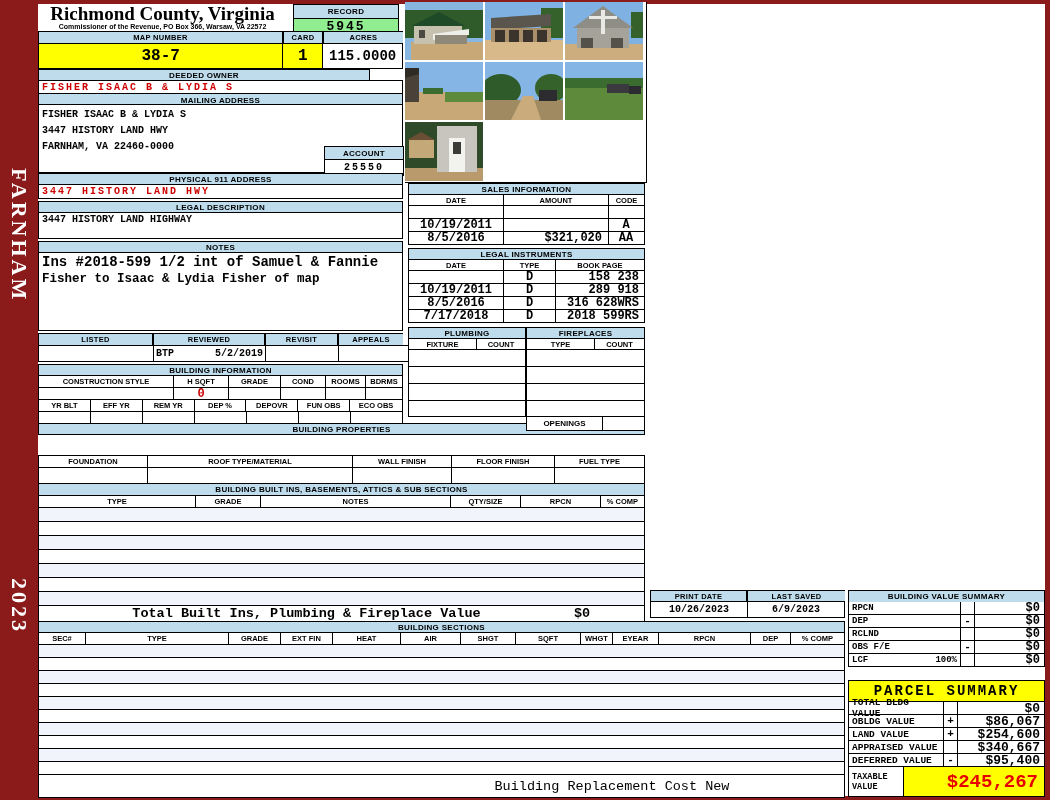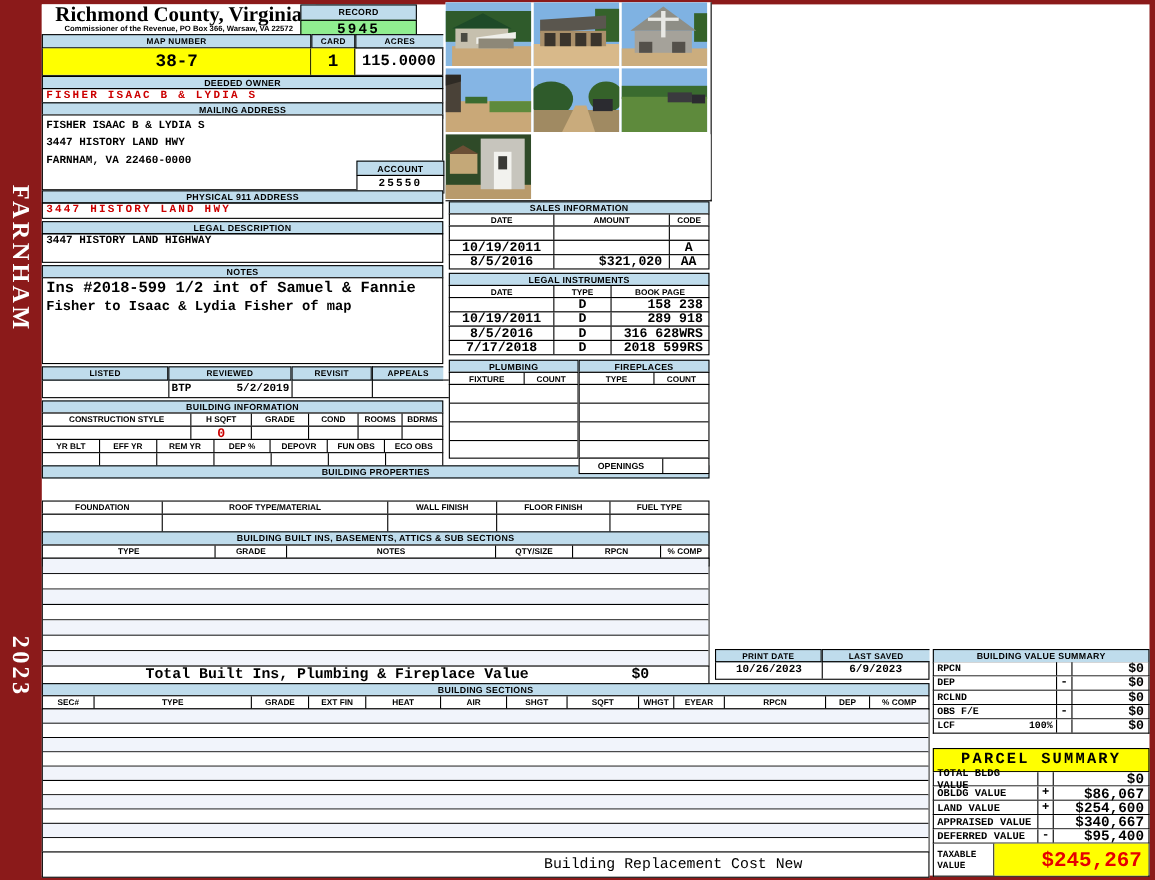--- a/index.html
+++ b/index.html
@@ -38,42 +38,42 @@
   <div class="content-bg"></div>
 
   <div class="vlabel" style="top:168px;">FARNHAM</div>
   <div class="vlabel" style="top:578px;">2023</div>
 
   <div class="abs" style="left:38px;top:4px;width:249px;height:27px;background:#fff;text-align:center;">
     <div style="font-family:'Liberation Serif',serif;font-weight:bold;font-size:19px;line-height:19px;">Richmond County, Virginia</div>
     <div style="font-size:7px;font-weight:bold;line-height:8px;">Commissioner of the Revenue, PO Box 366, Warsaw, VA 22572</div>
   </div>
 
-  <div class="abs" style="left:273px;top:4px;width:106px;height:27px;">
+  <div class="abs" style="left:293px;top:4px;width:106px;height:27px;">
     <div class="band" style="height:13px;">RECORD</div>
     <div class="boxed mono" style="height:14px;margin-top:-1px;background:#90EE90;display:flex;align-items:center;justify-content:center;font-weight:bold;font-size:13px;letter-spacing:2px;">5945</div>
   </div>
 
   <div class="abs" style="left:38px;top:31px;width:365px;height:38px;">
     <div class="row" style="height:13px;">
       <div class="cell band hdrc" style="width:245px;border-right:1px solid #000;">MAP NUMBER</div>
       <div class="cell band hdrc" style="width:40px;border-right:1px solid #000;">CARD</div>
       <div class="cell band hdrc" style="width:80px;">ACRES</div>
     </div>
     <div class="row boxed" style="height:26px;margin-top:-1px;">
       <div class="cell val" style="width:245px;background:#FFFF00;font-size:16px;">38-7</div>
       <div class="cell val" style="width:40px;background:#FFFF00;font-size:16px;">1</div>
       <div class="cell val" style="width:79px;font-size:14px;">115.0000</div>
     </div>
   </div>
 
-  <div class="abs band" style="left:38px;top:69px;width:365px;height:12px;">DEEDED OWNER</div>
+  <div class="abs band" style="left:38px;top:69px;width:332px;height:12px;">DEEDED OWNER</div>
   <div class="abs boxed val red" style="left:38px;top:80px;width:365px;height:14px;display:flex;align-items:center;padding-left:3px;letter-spacing:2px;">FISHER ISAAC B &amp; LYDIA S</div>
 
-  <div class="abs band" style="left:38px;top:93px;width:365px;height:15px;text-decoration:underline;">MAILING ADDRESS</div>
+  <div class="abs band" style="left:38px;top:93px;width:365px;height:15px;">MAILING ADDRESS</div>
   <div class="abs boxed" style="left:38px;top:104px;width:365px;height:69px;background:#fff;">
     <div class="val" style="padding:2px 0 0 3px;line-height:16px;white-space:pre;">FISHER ISAAC B &amp; LYDIA S</div>
     <div class="val" style="padding-left:3px;line-height:16px;white-space:pre;">3447 HISTORY LAND HWY</div>
     <div class="val" style="padding-left:3px;line-height:16px;white-space:pre;"></div>
     <div class="val" style="padding-left:3px;line-height:16px;white-space:pre;">FARNHAM, VA 22460-0000</div>
     <div class="abs" style="left:285px;top:41px;width:80px;">
       <div class="band" style="height:12px;">ACCOUNT</div>
       <div class="boxed val" style="height:15px;margin-top:-1px;display:flex;align-items:center;justify-content:center;background:#fff;letter-spacing:2px;">25550</div>
     </div>
   </div>

